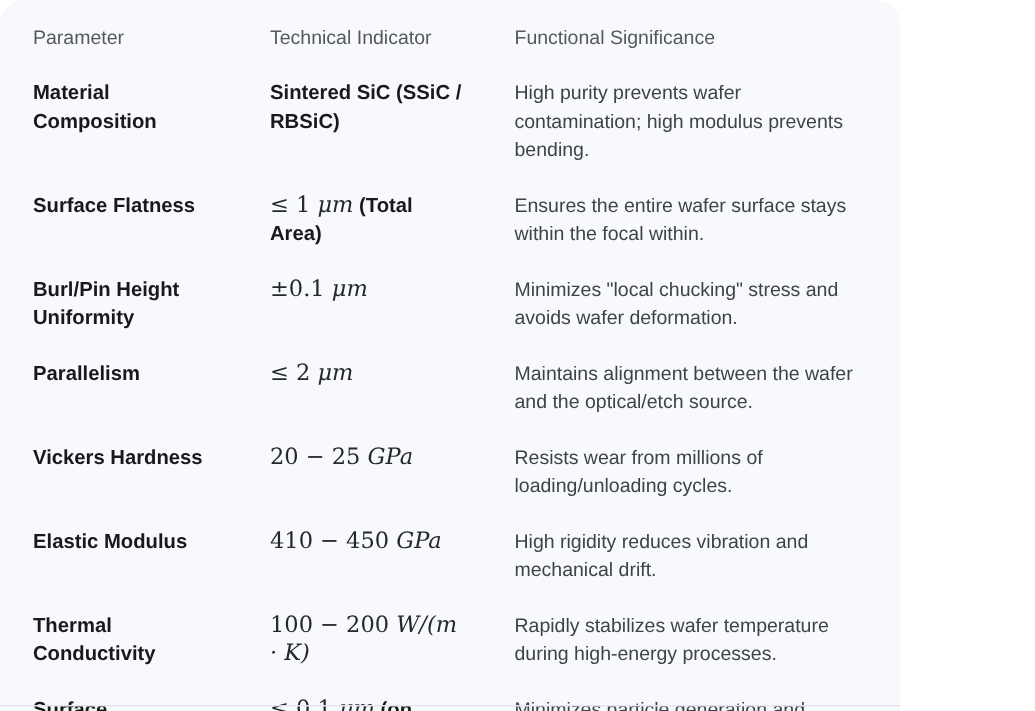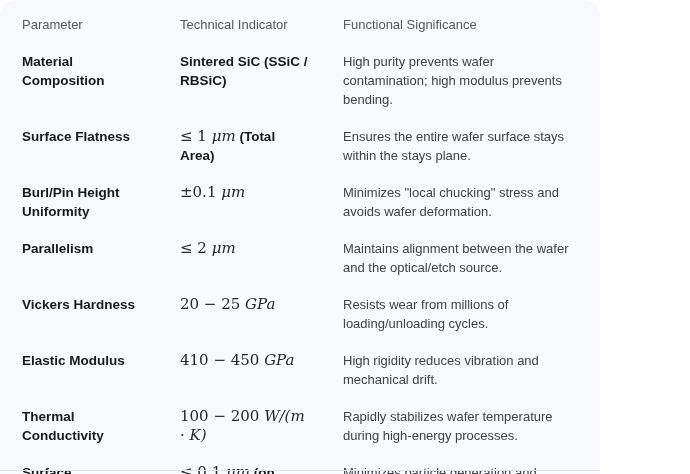--- a/index.html
+++ b/index.html
@@ -93,21 +93,21 @@
   <div class="card">
     <div class="tbl" id="tbl">
       <div class="cell c1 hdr">Parameter</div>
       <div class="cell c2 hdr">Technical Indicator</div>
       <div class="cell c3 hdr">Functional Significance</div>
     <div class="cell c1 param"><span class="seg-b">Material Composition</span></div>
         <div class="cell c2 ind"><span class="seg-b">Sintered SiC (SSiC / RBSiC)</span></div>
         <div class="cell c3 sig">High purity prevents wafer contamination; high modulus prevents bending.</div>
         <div class="cell c1 param"><span class="seg-b">Surface Flatness</span></div>
         <div class="cell c2 ind"><span class="seg-m">≤ 1 </span><span class="seg-mi">μm</span><span class="seg-b"> (Total Area)</span></div>
-        <div class="cell c3 sig">Ensures the entire wafer surface stays within the stays plane.</div>
+        <div class="cell c3 sig">Ensures the entire wafer surface stays within the focal within.</div>
         <div class="cell c1 param"><span class="seg-b">Burl/Pin Height Uniformity</span></div>
         <div class="cell c2 ind"><span class="seg-m">±0.1 </span><span class="seg-mi">μm</span></div>
         <div class="cell c3 sig">Minimizes "local chucking" stress and avoids wafer deformation.</div>
         <div class="cell c1 param"><span class="seg-b">Parallelism</span></div>
         <div class="cell c2 ind"><span class="seg-m">≤ 2 </span><span class="seg-mi">μm</span></div>
         <div class="cell c3 sig">Maintains alignment between the wafer and the optical/etch source.</div>
         <div class="cell c1 param"><span class="seg-b">Vickers Hardness</span></div>
         <div class="cell c2 ind"><span class="seg-m">20 − 25 </span><span class="seg-mi">GPa</span></div>
         <div class="cell c3 sig">Resists wear from millions of loading/unloading cycles.</div>
         <div class="cell c1 param"><span class="seg-b">Elastic Modulus</span></div>

